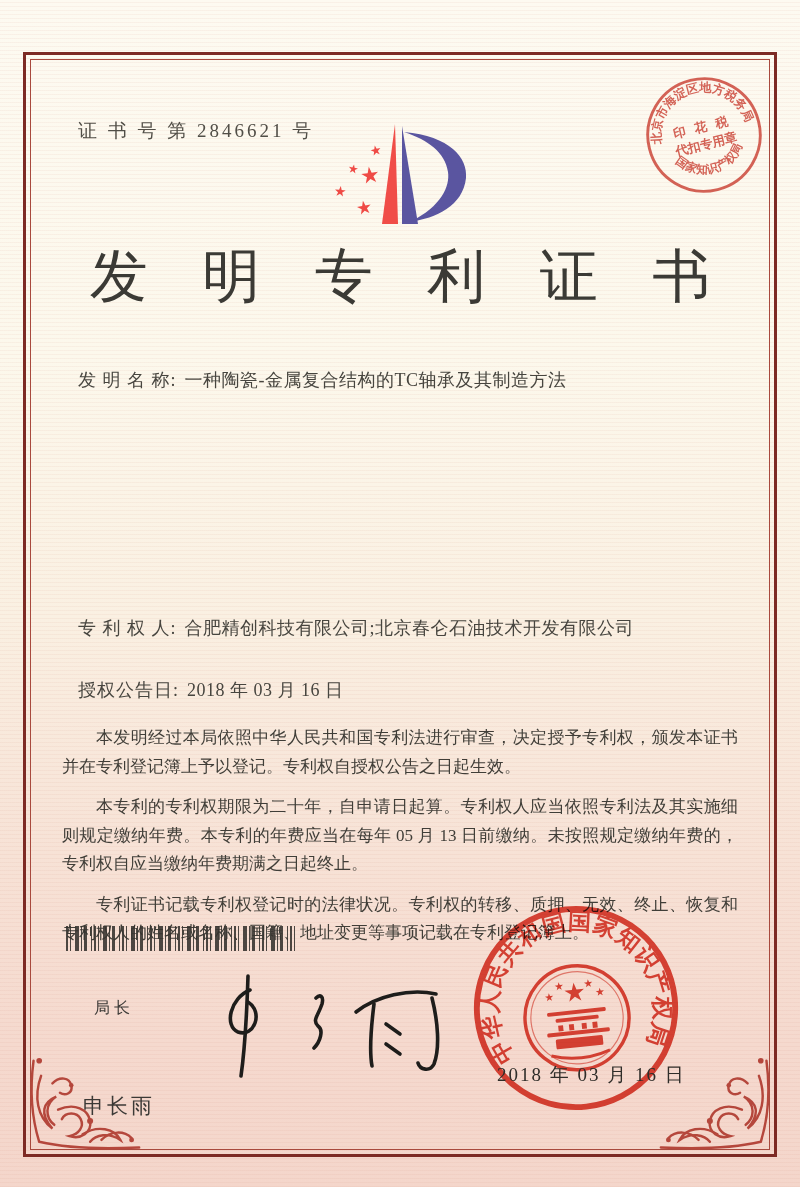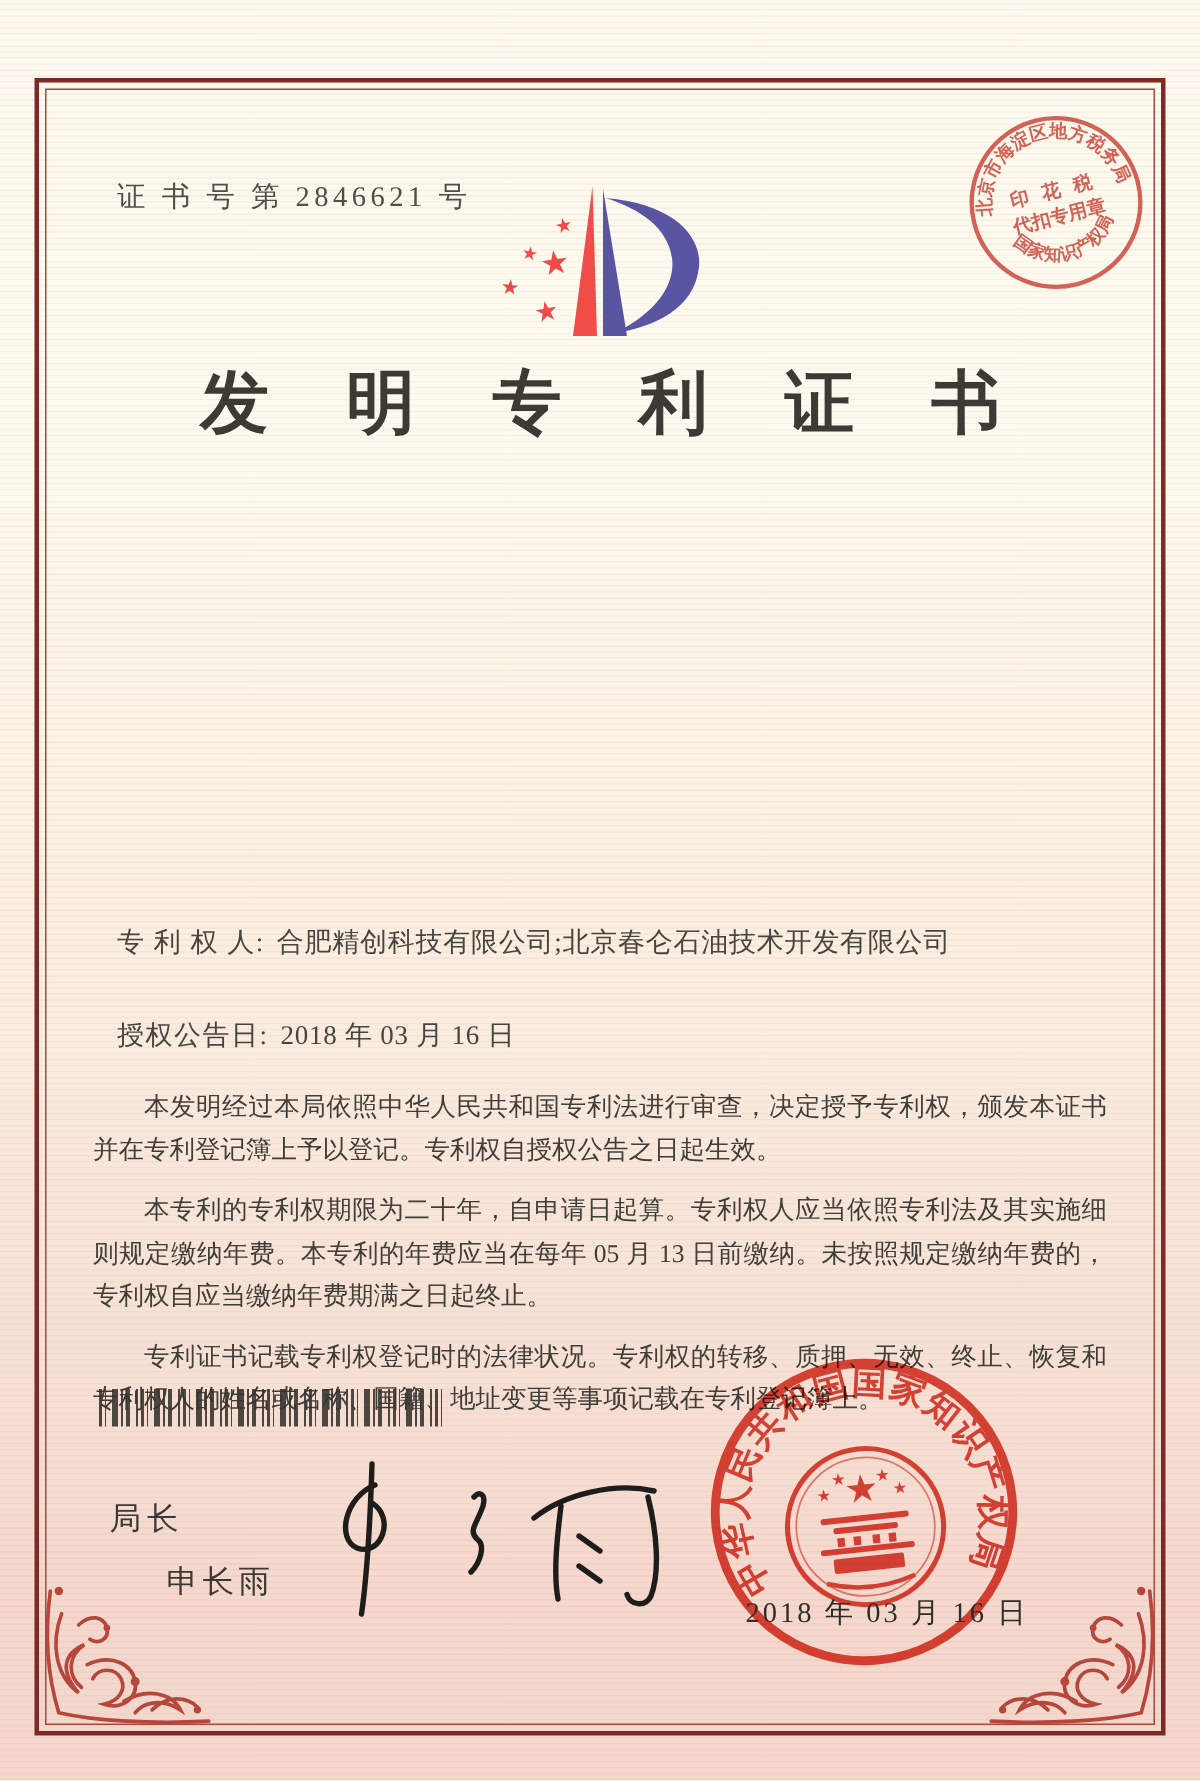--- a/index.html
+++ b/index.html
@@ -34,21 +34,21 @@
 
   .logo { position:absolute; left:298px; top:86px; width:225px; height:160px; }
 
   .tax-stamp {
     position:absolute; left:641px; top:72px; width:126px; height:126px;
     transform:rotate(-14deg); opacity:.85; mix-blend-mode:multiply;
   }
 
   .cert-title {
     position:absolute; left:0; top:238px; width:100%;
-    text-align:center; font-size:46px; font-weight:700; color:#3b3a35;
+    text-align:center; font-size:58px; font-weight:400; color:#3b3a35;
     letter-spacing:20px; text-indent:20px;
   }
 
   .field-row { position:absolute; left:78px; font-size:18px; color:#47453f; white-space:nowrap; }
   .field-label { letter-spacing:1px; }
   .field-value { margin-left:8px; letter-spacing:.5px; }
 
   .body-text {
     position:absolute; left:62px; top:712px; width:676px;
     font-size:17px; line-height:28.5px; color:#403e38; text-align:justify;
@@ -61,22 +61,22 @@
       repeating-linear-gradient(90deg,
         #35322e 0 2px, transparent 2px 4px,
         #35322e 4px 5px, transparent 5px 9px,
         #35322e 9px 13px, transparent 13px 15px,
         #35322e 15px 16px, transparent 16px 18px,
         #35322e 18px 21px, transparent 21px 25px,
         #35322e 25px 26px, transparent 26px 28px);
     opacity:.88;
   }
 
-  .issuer-title { position:absolute; left:73px; top:998px;  font-size:21px; color:#3b3936; letter-spacing:4px;font-family:Liberation Mono, monospace; }
-  .issuer-name  { position:absolute; left:83px; top:1040px; font-size:21px; color:#3b3936; letter-spacing:3px;margin-left:28px; }
+  .issuer-title { position:absolute; left:94px; top:998px;  font-size:16px; color:#3b3936; letter-spacing:4px;font-family:Liberation Mono, monospace; }
+  .issuer-name  { position:absolute; left:83px; top:1092px; font-size:21px; color:#3b3936; letter-spacing:3px; }
 
   .signature { position:absolute; left:188px; top:968px; width:270px; height:120px; }
 
   .main-seal {
     position:absolute; left:468px; top:900px; width:216px; height:216px;
     transform:rotate(-6deg); opacity:.92; mix-blend-mode:multiply;
   }
   .seal-date {
     position:absolute; left:497px; top:1062px; font-size:19px; color:#2f2d29;
     letter-spacing:2px; z-index:5;
@@ -151,20 +151,23 @@
     </text>
     <text fill="#cf4a3f" font-size="12" font-weight="bold">
       <textPath href="#tp-tax-bottom" startOffset="50%" text-anchor="middle">国家知识产权局</textPath>
     </text>
     <text x="65" y="61" text-anchor="middle" fill="#cf4a3f" font-size="13" font-weight="bold" letter-spacing="3">印 花 税</text>
     <text x="65" y="79" text-anchor="middle" fill="#cf4a3f" font-size="13" font-weight="bold">代扣专用章</text>
   </svg>
 
   <div class="cert-title">发 明 专 利 证 书</div>
 
+  <div class="field-row" style="top:368px">
+    <span class="field-label">发 明 名 称:</span><span class="field-value">一种陶瓷-金属复合结构的TC轴承及其制造方法</span>
+  </div>
   <div class="field-row" style="top:616px">
     <span class="field-label">专 利 权 人:</span><span class="field-value">合肥精创科技有限公司;北京春仑石油技术开发有限公司</span>
   </div>
   <div class="field-row" style="top:678px">
     <span class="field-label">授权公告日:</span><span class="field-value">2018 年 03 月 16 日</span>
   </div>
 
   <div class="body-text">
     <p>本发明经过本局依照中华人民共和国专利法进行审查，决定授予专利权，颁发本证书并在专利登记簿上予以登记。专利权自授权公告之日起生效。</p>
     <p>本专利的专利权期限为二十年，自申请日起算。专利权人应当依照专利法及其实施细则规定缴纳年费。本专利的年费应当在每年 05 月 13 日前缴纳。未按照规定缴纳年费的，专利权自应当缴纳年费期满之日起终止。</p>

